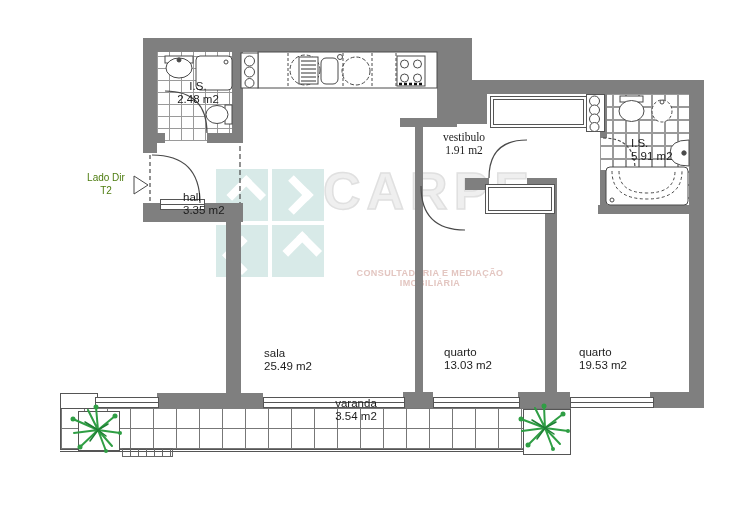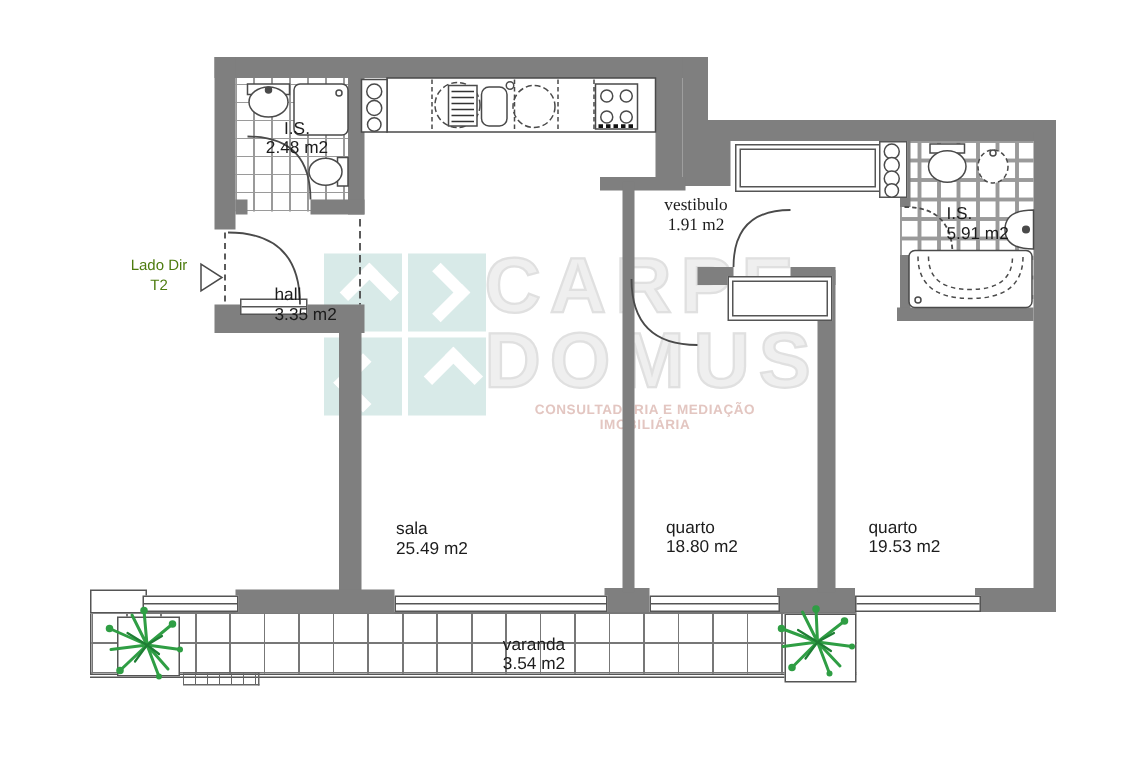--- a/index.html
+++ b/index.html
@@ -59,21 +59,20 @@
         </div>
       <div class="sq" style="left:0;top:56px;">
           <div class="chev left"></div>
         </div>
       <div class="sq" style="left:56px;top:56px;">
           <div class="chev up"></div>
         </div>
     </div>
     <div class="wm-brand">
       <div>CARPE</div>
-      <div>DOMUS</div>
     </div>
     <div class="wm-tagline">CONSULTADORIA E MEDIAÇÃO IMOBILIÁRIA</div>
   </div>
 
   <div class="tiles" style="left:157px;top:52px;width:75px;height:89px;"></div>
   <div class="tiles" style="left:600px;top:94px;width:89px;height:112px;background-size:13px 13px;"></div>
   <div class="balcony-floor"></div>
   <div class="thinline" style="left:60px;top:451px;width:510px;height:1px;"></div>
   <div class="dashstrip"></div>
 
@@ -244,24 +243,24 @@
   <div class="label" style="left:631px;top:137px;">
     <div class="rn">I.S.</div>
     <div class="ra">5.91 m2</div>
   </div>
   <div class="label" style="left:264px;top:347px;">
     <div class="rn">sala</div>
     <div class="ra">25.49 m2</div>
   </div>
   <div class="label" style="left:444px;top:346px;">
     <div class="rn">quarto</div>
-    <div class="ra">18.80 m2</div>
+    <div class="ra">13.03 m2</div>
   </div>
   <div class="label" style="left:579px;top:346px;">
     <div class="rn">quarto</div>
     <div class="ra">19.53 m2</div>
   </div>
-  <div class="label center" style="left:327px;top:424px;width:58px;">
+  <div class="label center" style="left:327px;top:397px;width:58px;">
     <div class="rn">varanda</div>
     <div class="ra">3.54 m2</div>
   </div>
 
 </div>
 
 </body></html>

